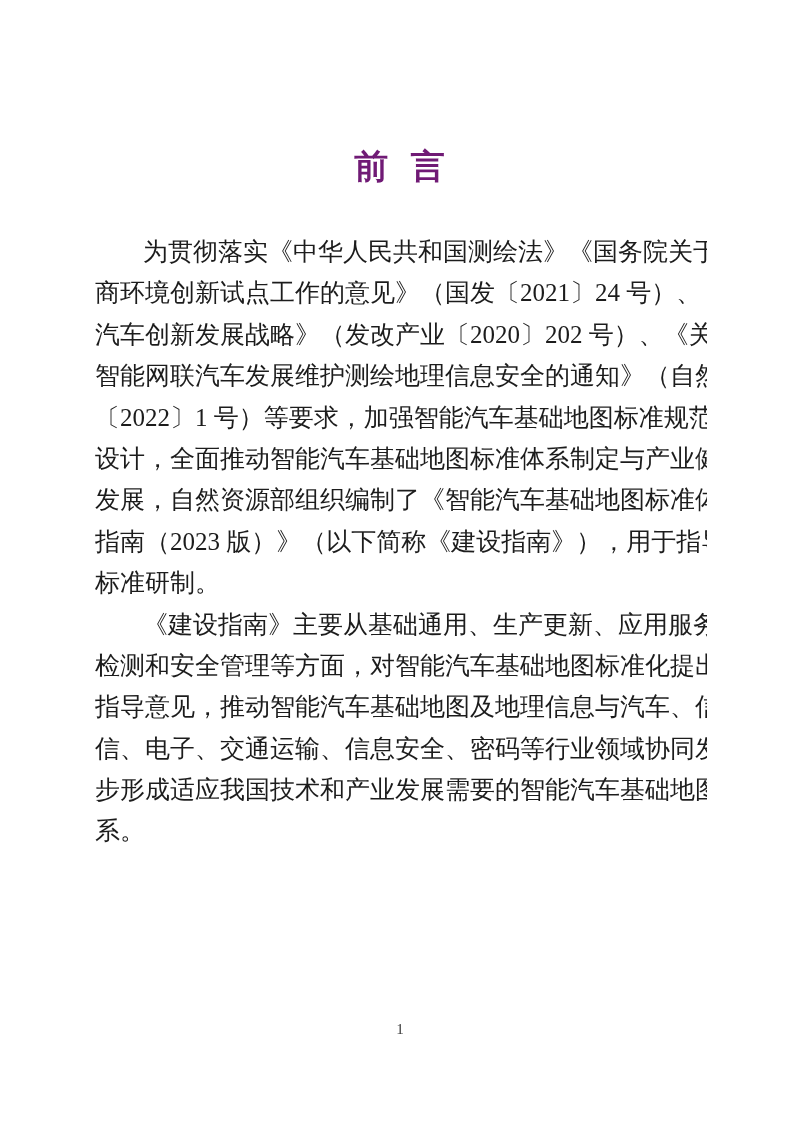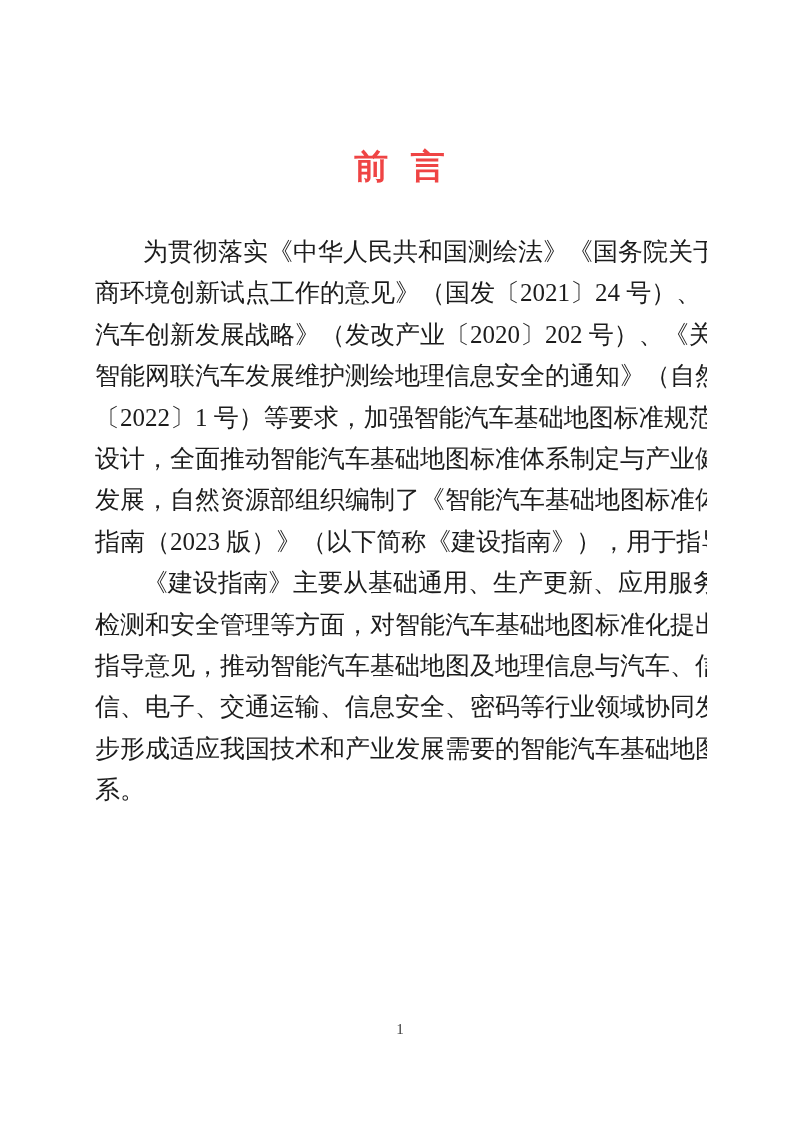--- a/index.html
+++ b/index.html
@@ -21,21 +21,21 @@
   .doc-title {
     position: absolute;
     top: 142px;
     left: 0;
     width: 100%;
     margin: 0;
     text-align: center;
     font-size: 34px;
     line-height: 50px;
     font-weight: bold;
-    color: #ef4444;
+    color: #701a75;
     letter-spacing: 1px;
     word-spacing: 12px;
   }
   .body-block {
     position: absolute;
     top: 231px;
     left: 95px;
     width: 612px;
     font-size: 25px;
     color: #1c1c1c;
@@ -74,20 +74,21 @@
   <div class="body-block">
 
     <div class="line indent">为贯彻落实《中华人民共和国测绘法》《国务院关于开展营</div>
     <div class="line">商环境创新试点工作的意见》（国发〔2021〕24 号）、《智能</div>
     <div class="line">汽车创新发展战略》（发改产业〔2020〕202 号）、《关于促进</div>
     <div class="line">智能网联汽车发展维护测绘地理信息安全的通知》（自然资规</div>
     <div class="line">〔2022〕1 号）等要求，加强智能汽车基础地图标准规范的顶层</div>
     <div class="line">设计，全面推动智能汽车基础地图标准体系制定与产业健康有序</div>
     <div class="line">发展，自然资源部组织编制了《智能汽车基础地图标准体系建设</div>
     <div class="line">指南（2023 版）》（以下简称《建设指南》），用于指导相关</div>
+    <div class="line last">标准研制。</div>
 
     <div class="line indent">《建设指南》主要从基础通用、生产更新、应用服务、质量</div>
     <div class="line">检测和安全管理等方面，对智能汽车基础地图标准化提出原则性</div>
     <div class="line">指导意见，推动智能汽车基础地图及地理信息与汽车、信息通</div>
     <div class="line">信、电子、交通运输、信息安全、密码等行业领域协同发展，逐</div>
     <div class="line">步形成适应我国技术和产业发展需要的智能汽车基础地图标准体</div>
     <div class="line last">系。</div>
 
   </div>
 

